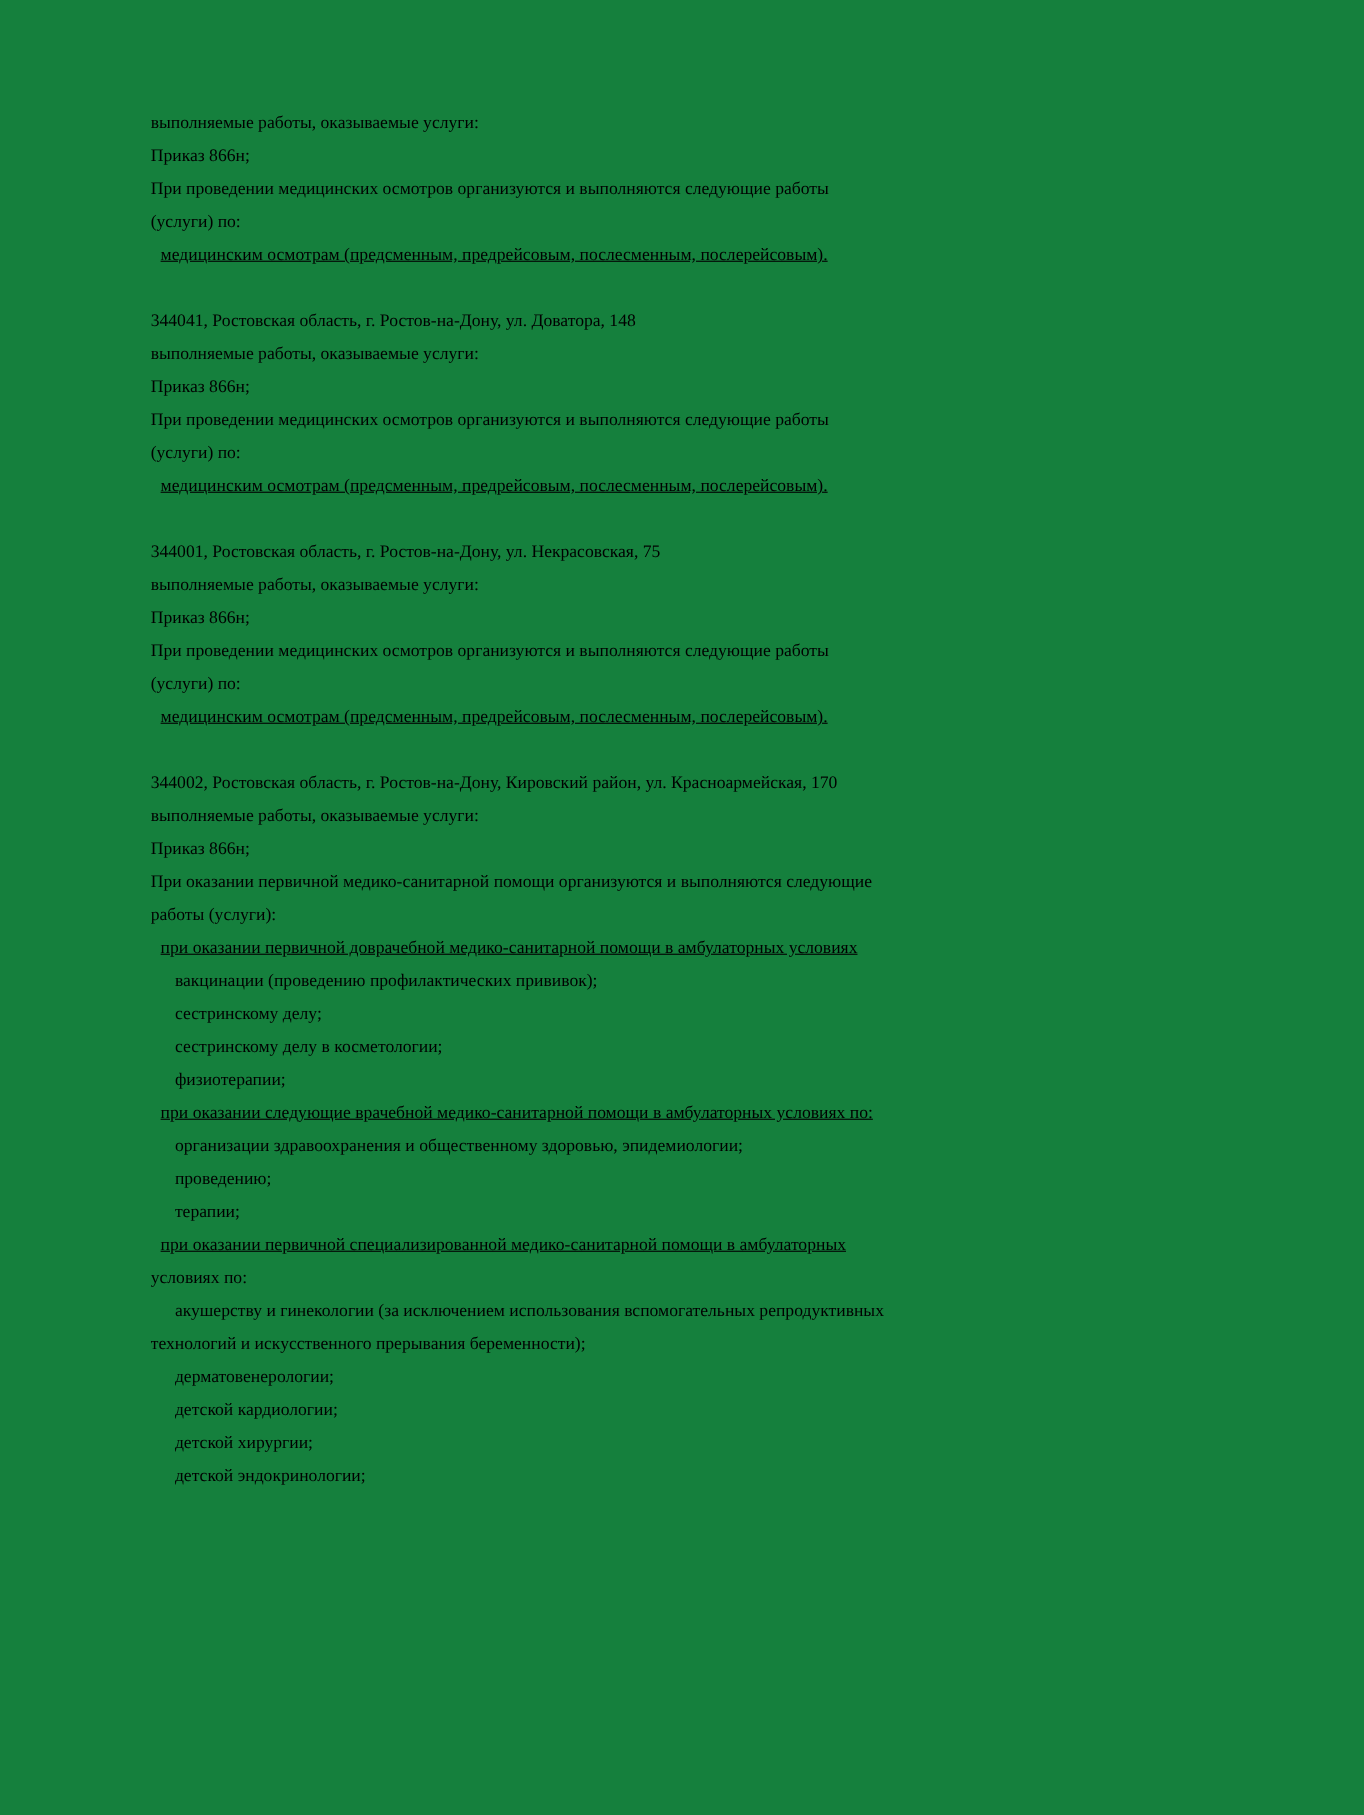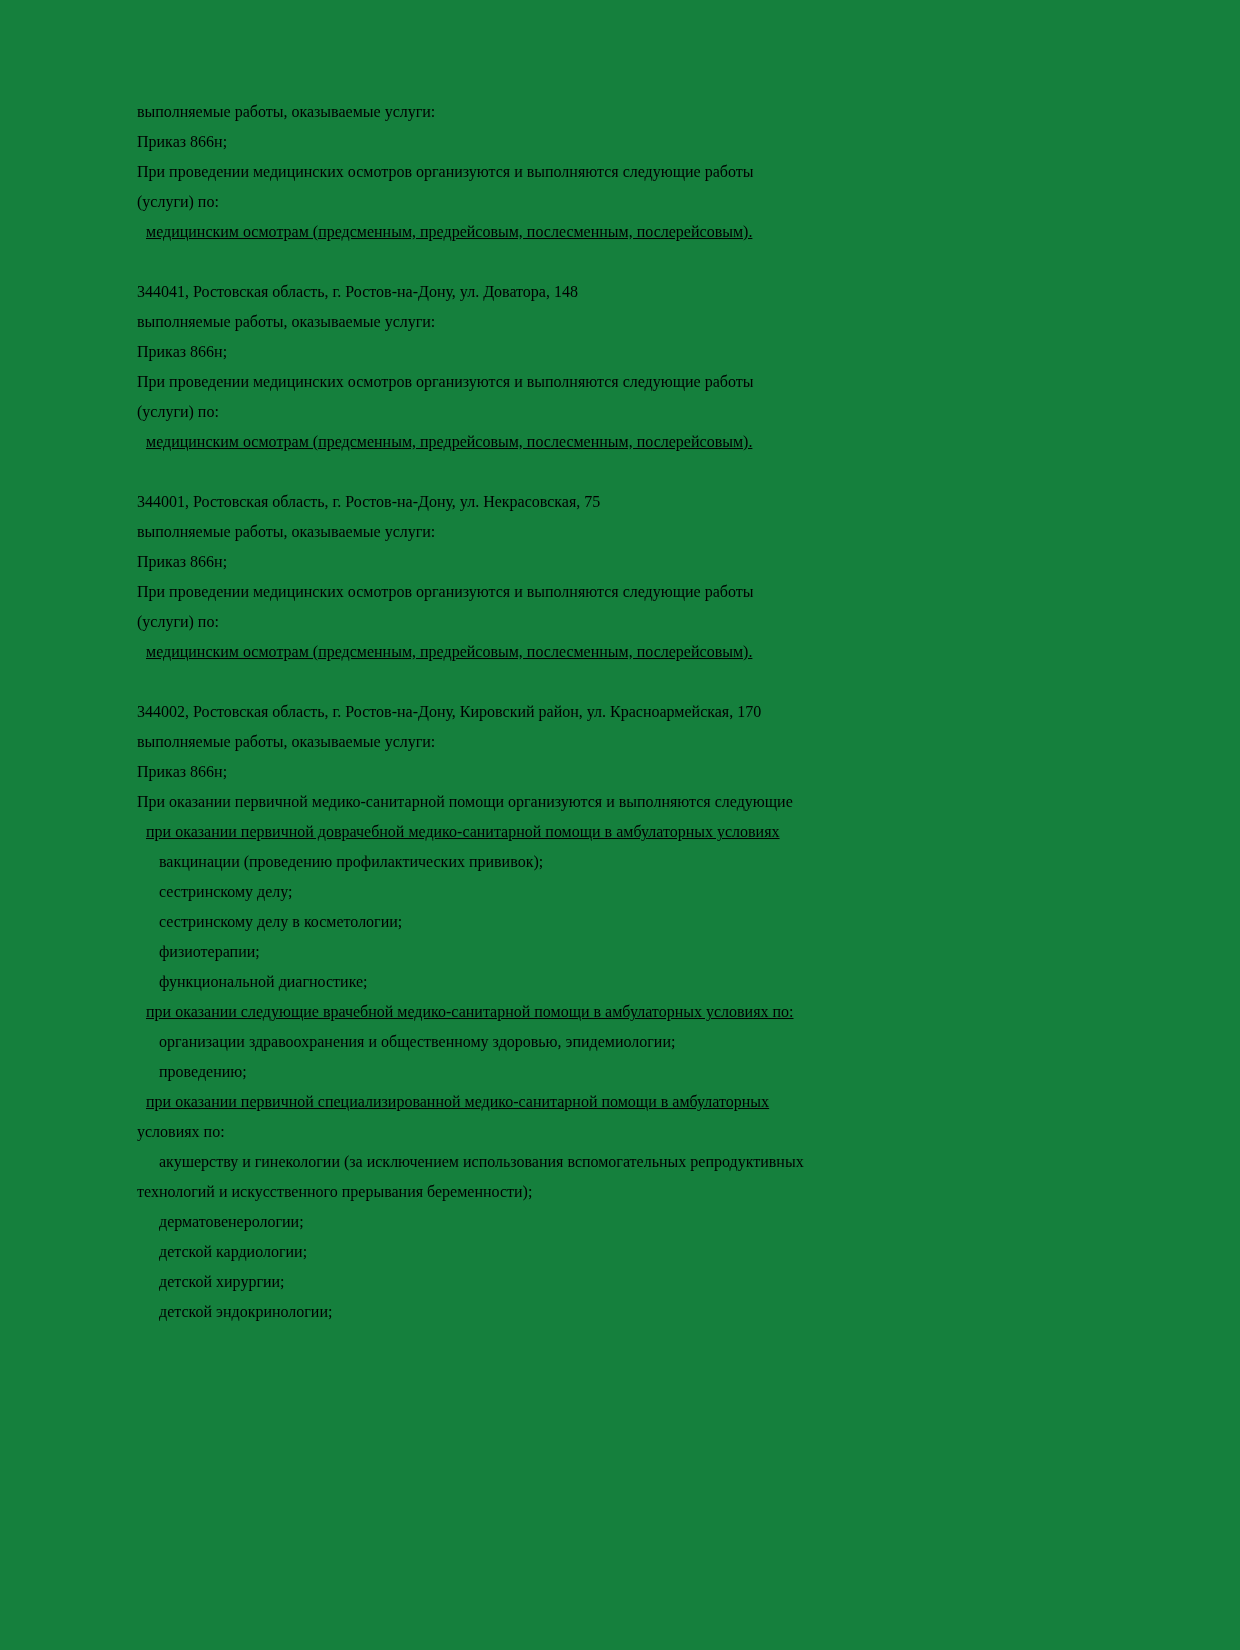--- a/index.html
+++ b/index.html
@@ -54,29 +54,30 @@
     <div class="line indent-0">выполняемые работы, оказываемые услуги:</div>
     <div class="line indent-0">Приказ 866н;</div>
     <div class="line indent-0">При проведении медицинских осмотров организуются и выполняются следующие работы</div>
     <div class="line indent-0">(услуги) по:</div>
     <div class="line indent-1">медицинским осмотрам (предсменным, предрейсовым, послесменным, послерейсовым).</div>
     <div class="line indent-0 blank">&nbsp;</div>
     <div class="line indent-0">344002, Ростовская область, г. Ростов-на-Дону, Кировский район, ул. Красноармейская, 170</div>
     <div class="line indent-0">выполняемые работы, оказываемые услуги:</div>
     <div class="line indent-0">Приказ 866н;</div>
     <div class="line indent-0">При оказании первичной медико-санитарной помощи организуются и выполняются следующие</div>
+    <div class="line indent-0">работы (услуги):</div>
     <div class="line indent-1">при оказании первичной доврачебной медико-санитарной помощи в амбулаторных условиях</div>
     <div class="line indent-2">вакцинации (проведению профилактических прививок);</div>
     <div class="line indent-2">сестринскому делу;</div>
     <div class="line indent-2">сестринскому делу в косметологии;</div>
     <div class="line indent-2">физиотерапии;</div>
-    <div class="line indent-2">функциональной диагностике;</div>
     <div class="line indent-1">при оказании следующие врачебной медико-санитарной помощи в амбулаторных условиях по:</div>
     <div class="line indent-2">организации здравоохранения и общественному здоровью, эпидемиологии;</div>
     <div class="line indent-2">проведению;</div>
+    <div class="line indent-2">терапии;</div>
     <div class="line indent-1">при оказании первичной специализированной медико-санитарной помощи в амбулаторных</div>
     <div class="line indent-0">условиях по:</div>
     <div class="line indent-2">акушерству и гинекологии (за исключением использования вспомогательных репродуктивных</div>
     <div class="line indent-0">технологий и искусственного прерывания беременности);</div>
     <div class="line indent-2">дерматовенерологии;</div>
     <div class="line indent-2">детской кардиологии;</div>
     <div class="line indent-2">детской хирургии;</div>
     <div class="line indent-2">детской эндокринологии;</div>
   </div>
 

